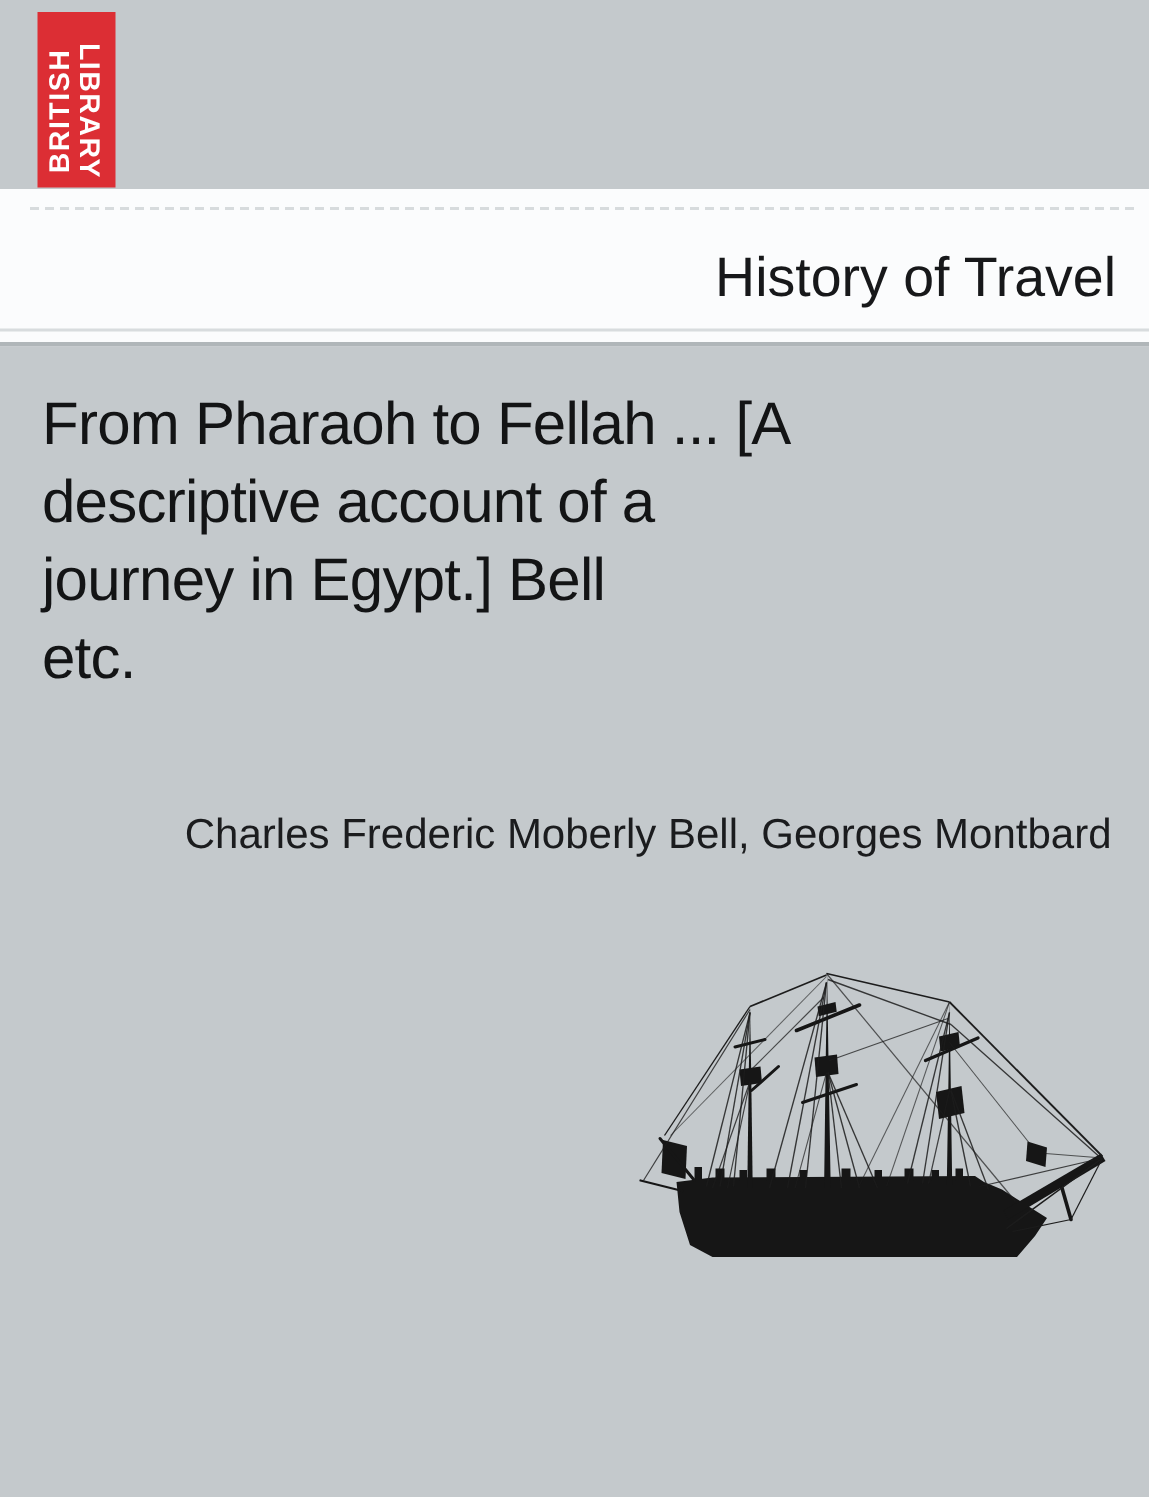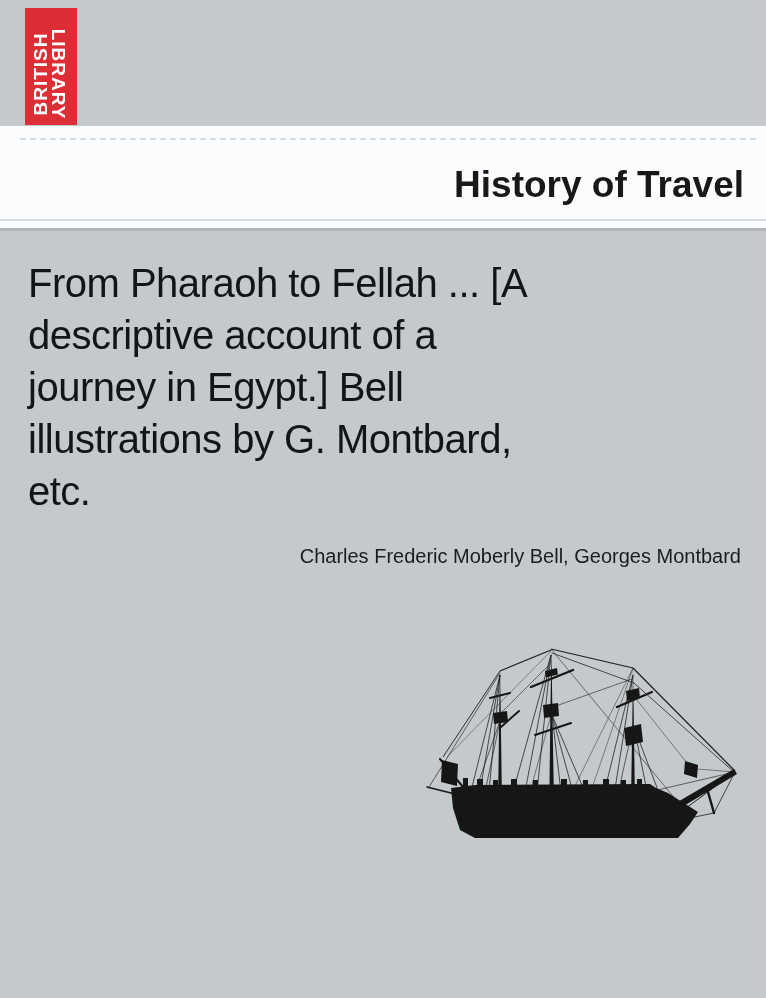--- a/index.html
+++ b/index.html
@@ -31,35 +31,34 @@
     border-top:2px dashed rgba(158,165,169,0.38);
   }
   .band-light-rule {
     position:absolute; left:0; right:0; bottom:7px; height:2px;
     background:rgba(187,193,196,0.55);
   }
   .category-label {
     position:absolute; right:22px; top:40px;
     font-size:37px; line-height:37px; color:#17181a; letter-spacing:0;
     white-space:nowrap;
-    font-weight:bold;
   }
 
   
   .book-title {
     position:absolute; left:28px; top:257px; width:710px;
     font-size:40px; line-height:52px; letter-spacing:-0.5px;
     color:#131415; font-weight:400;
   }
   .book-title .t-line { white-space:nowrap; }
 
   
   .book-authors {
     position:absolute; right:25px; top:540px;
-    font-size:20px; line-height:32px; color:#1b1c1e; white-space:nowrap;
+    font-size:28px; line-height:32px; color:#1b1c1e; white-space:nowrap;
   }
 
   
   .ship-svg { position:absolute; left:415px; top:635px; width:335px; height:210px; }
 </style>
 </head>
 <body>
 
 <div class="page">
 
@@ -71,21 +70,20 @@
   <div class="category-band">
     <div class="band-dashed-rule"></div>
     <div class="band-light-rule"></div>
     <div class="category-label">History of Travel</div>
   </div>
 
   <div class="book-title">
     <div class="t-line">From Pharaoh to Fellah ... [A</div>
     <div class="t-line">descriptive account of a</div>
     <div class="t-line">journey in Egypt.] Bell</div>
-    <div class="t-line">illustrations by G. Montbard,</div>
     <div class="t-line">etc.</div>
   </div>
 
   <div class="book-authors">Charles Frederic Moberly Bell, Georges Montbard</div>
 
   <svg class="ship-svg" viewBox="0 0 335 210" xmlns="http://www.w3.org/2000/svg" aria-hidden="true">
     <g fill="#161616" stroke="none">
 
       <path d="M36,153 L60,150 L235,149 L241,153 L253,158 L264,165 L283,177 L275,189 L263,203 L60,203 L45,195 L38,173 Z"></path>
 

